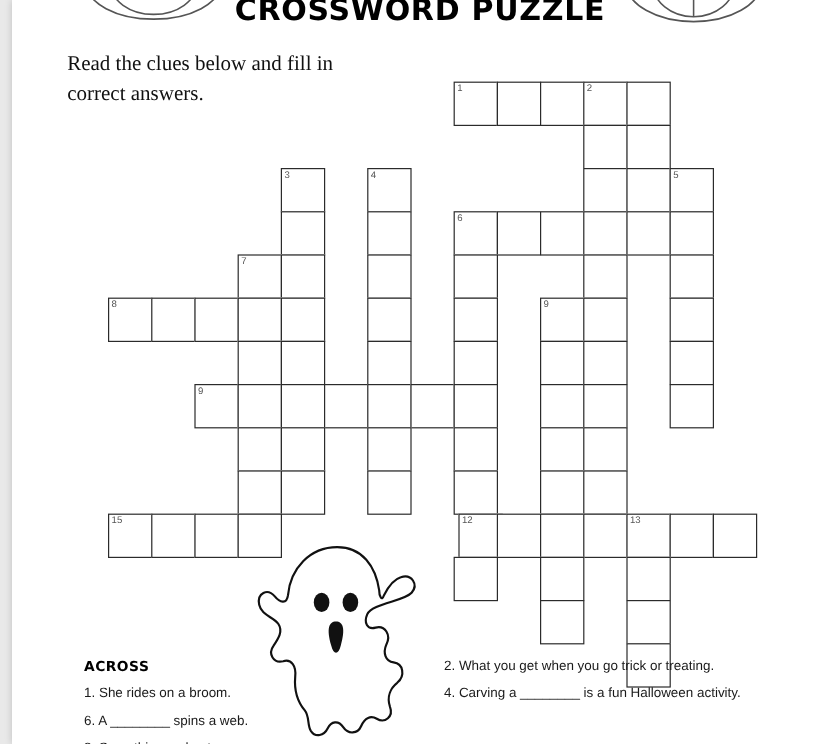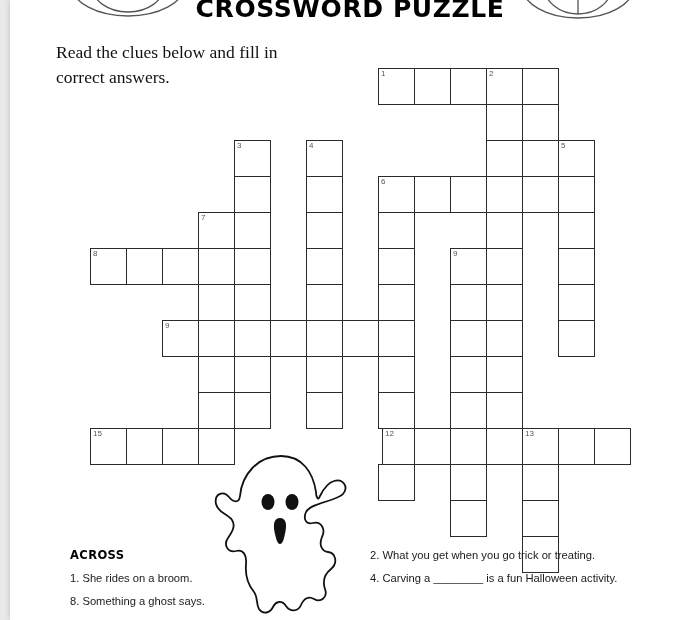--- a/index.html
+++ b/index.html
@@ -221,20 +221,21 @@
              C 112 50 110 44 110 40
              C 107 20 96 4 75 4 Z" fill="#ffffff" stroke="#111" stroke-width="1.8" stroke-linejoin="round"></path>
     <ellipse cx="62" cy="50" rx="6.5" ry="8" fill="#111"></ellipse>
     <ellipse cx="86" cy="50" rx="6.5" ry="8" fill="#111"></ellipse>
     <path d="M74 66 C 80 66 82 72 78 86 C 76 94 72 94 70 86 C 66 72 68 66 74 66 Z" fill="#111"></path>
   </svg>
 
   <div id="across-col" class="clue-col">
     <div class="clue-head">ACROSS</div>
     <div class="clue">1. She rides on a broom.</div>
+    <div class="clue">6. A ________ spins a web.</div>
     <div class="clue">8. Something a ghost says.</div>
   </div>
 
   <div id="down-col" class="clue-col">
     <div class="clue">2. What you get when you go trick or treating.</div>
     <div class="clue">4. Carving a ________ is a fun Halloween activity.</div>
   </div>
 
 </div>
 

